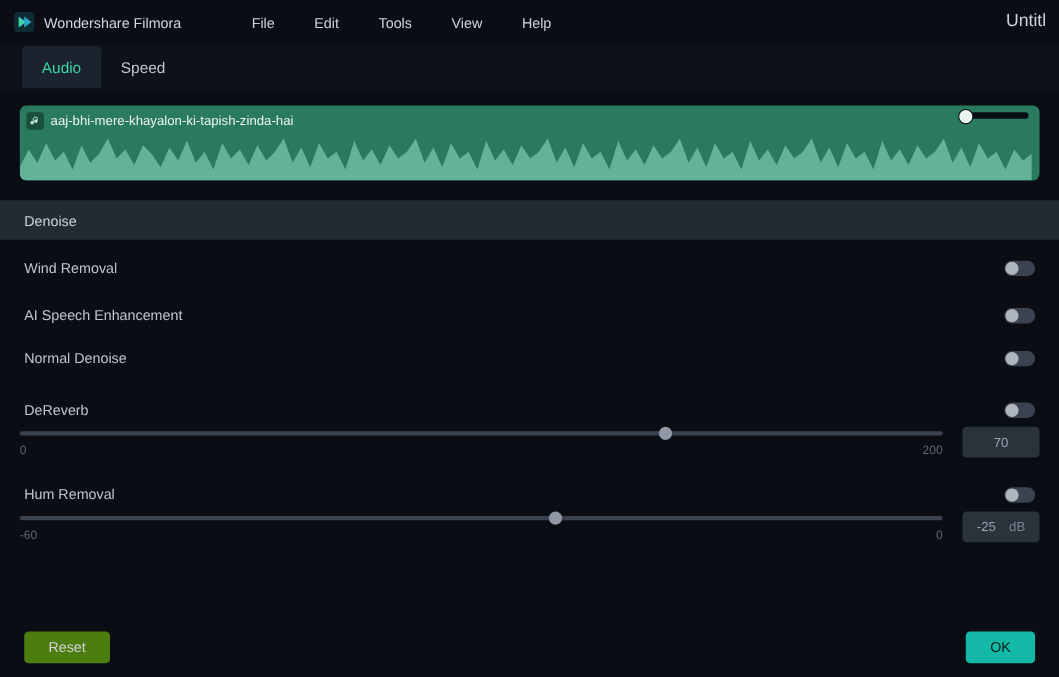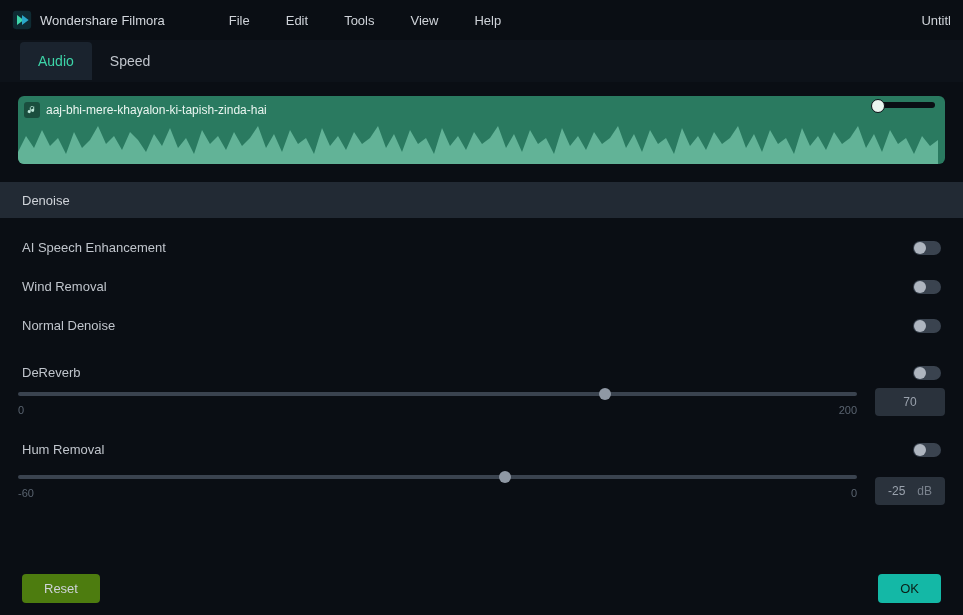--- a/index.html
+++ b/index.html
@@ -32,21 +32,21 @@
   }
   .menu-item {
     color: #cfd3d9;
     padding: 4px 18px;
     cursor: pointer;
     font-size: 13px;
   }
   .menubar-right {
     margin-left: auto;
     color: #cfd3d9;
-    font-size: 13px;
+    font-size: 16px;
     text-align: right;
   }
 
   
   .tabs {
     height: 42px;
     display: flex;
     align-items: center;
     background: #0d1219;
     padding-left: 20px;
@@ -287,27 +287,27 @@
     <div class="clip-fadebar"></div>
     <svg class="waveform" viewBox="0 0 920 46" preserveAspectRatio="none">
       <path fill="#62b397" d="M0,46 L0,34 L8,18 L16,30 L24,12 L32,28 L40,20 L48,36 L56,14 L64,30 L72,22 L80,8 L88,26 L96,18 L104,32 L112,14 L120,22 L128,34 L136,16 L144,28 L152,10 L160,30 L168,20 L176,36 L184,12 L192,26 L200,18 L208,32 L216,14 L224,28 L232,20 L240,8 L248,30 L256,16 L264,34 L272,12 L280,26 L288,20 L296,36 L304,10 L312,28 L320,18 L328,32 L336,14 L344,26 L352,20 L360,8 L368,30 L376,16 L384,34 L392,12 L400,26 L408,20 L416,36 L424,10 L432,28 L440,18 L448,32 L456,14 L464,26 L472,20 L480,8 L488,30 L496,16 L504,34 L512,12 L520,26 L528,20 L536,36 L544,10 L552,28 L560,18 L568,32 L576,14 L584,26 L592,20 L600,8 L608,30 L616,16 L624,34 L632,12 L640,26 L648,20 L656,36 L664,10 L672,28 L680,18 L688,32 L696,14 L704,26 L712,20 L720,8 L728,30 L736,16 L744,34 L752,12 L760,26 L768,20 L776,36 L784,10 L792,28 L800,18 L808,32 L816,14 L824,26 L832,20 L840,8 L848,30 L856,16 L864,34 L872,12 L880,26 L888,20 L896,36 L904,18 L912,28 L920,22 L920,46 Z"></path>
     </svg>
   </div>
 
   <div class="section-title">
     <span>Denoise</span>
   </div>
 
+  <div class="row" style="margin-top:6px;">
+    <span class="row-label">Wind Removal</span>
+    <span class="toggle"></span>
+  </div>
+
   <div class="row" style="margin-top:10px;">
     <span class="row-label">AI Speech Enhancement</span>
-    <span class="toggle"></span>
-  </div>
-
-  <div class="row" style="margin-top:6px;">
-    <span class="row-label">Wind Removal</span>
     <span class="toggle"></span>
   </div>
 
   <div class="row" style="margin-top:6px;">
     <span class="row-label">Normal Denoise</span>
     <span class="toggle"></span>
   </div>
 
   <div class="row" style="margin-top:14px;">
     <span class="row-label">DeReverb</span>
@@ -339,21 +339,21 @@
       <div class="slider-wrap">
         <div class="slider-track">
           <div class="slider-thumb" style="left:58%;"></div>
         </div>
       </div>
       <div class="slider-range">
         <span>-60</span>
         <span>0</span>
       </div>
     </div>
-    <div class="value-box" style="align-self:flex-start;margin-top:14px;gap:12px;">
+    <div class="value-box" style="align-self:flex-start;margin-top:2px;gap:12px;">
       <span>-25</span>
       <span class="unit">dB</span>
     </div>
   </div>
 
 </div>
 
 <div class="footer">
   <button class="btn btn-reset">Reset</button>
   <button class="btn btn-ok">OK</button>

